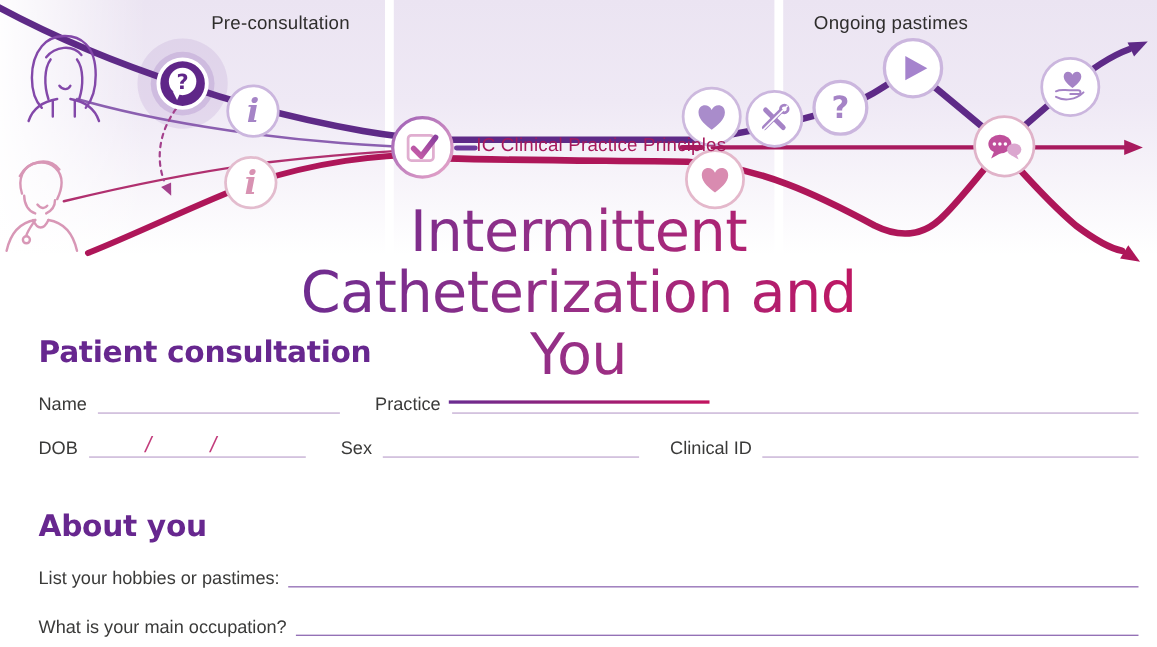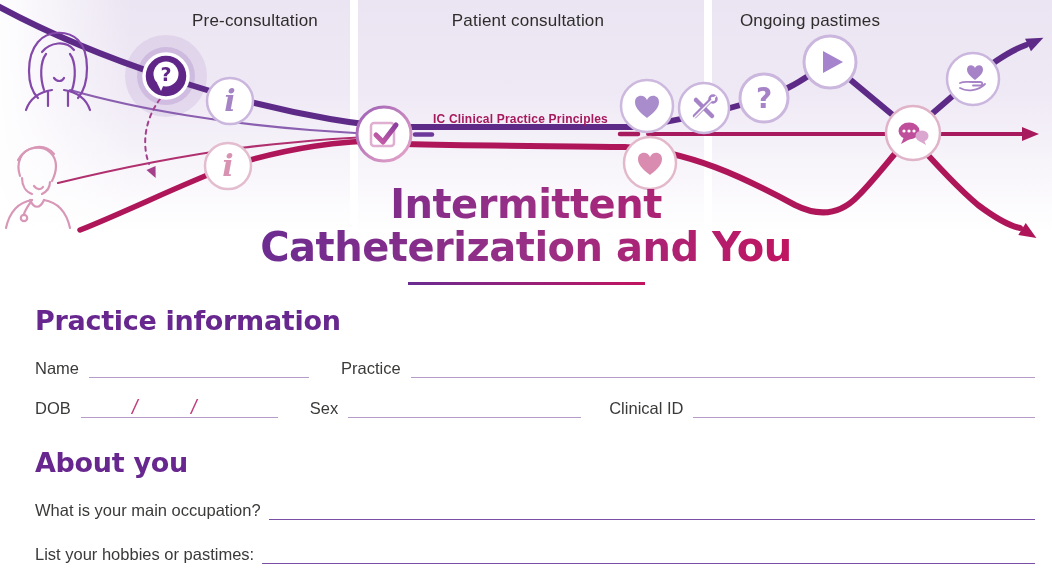--- a/index.html
+++ b/index.html
@@ -10,45 +10,45 @@
   .header{position:absolute;top:0;left:0;width:1052px;height:300px;}
   .panel{position:absolute;top:0;height:232px;
          background:linear-gradient(180deg,#ebe4f2 0%,#efe9f5 40%,rgba(255,255,255,0) 100%);}
   .panel-1{left:0;width:350px;
          background:linear-gradient(90deg,rgba(255,255,255,.95) 0%,rgba(255,255,255,0) 38%),
                     linear-gradient(180deg,#ebe4f2 0%,#efe9f5 40%,rgba(255,255,255,0) 100%);}
   .panel-2{left:358px;width:346px;}
   .panel-3{left:712px;width:340px;}
   .phase-label{position:absolute;top:11px;transform:translateX(-50%);
         font-size:17px;color:#2e2d2c;letter-spacing:.2px;white-space:nowrap;}
-  .band-label{position:absolute;left:433px;top:112px;font-size:12px;font-weight:bold;
+  .band-label{position:absolute;left:433px;top:122px;font-size:17px;font-weight:normal;
         color:#a6195c;letter-spacing:.2px;white-space:nowrap;}
   svg.journey{position:absolute;top:0;left:0;}
 
   
   .title-wrap{position:absolute;left:226px;top:183px;width:600px;text-align:center;}
-  .main-title{font-family:"DejaVu Sans",sans-serif;font-weight:700;font-size:40px;line-height:1.08;
+  .main-title{font-family:"DejaVu Sans",sans-serif;font-weight:400;font-size:52px;line-height:1.08;
         letter-spacing:-.5px;color:#9c2b7a;
         background:linear-gradient(90deg,#6a2c91 4%,#9a2f85 52%,#c2145f 96%);
         -webkit-background-clip:text;background-clip:text;-webkit-text-fill-color:transparent;}
   .title-underline{width:237px;height:2.5px;margin:13px auto 0;
         background:linear-gradient(90deg,#6a2c91,#c2145f);}
 
   
   .form{position:absolute;top:305px;left:35px;right:17px;}
   .section-heading{font-family:"DejaVu Sans",sans-serif;font-weight:800;font-size:27px;
         color:#67278f;margin:0;letter-spacing:-.3px;}
-  .row{display:flex;align-items:center;font-size:16.5px;color:#3a3a39;}
+  .row{display:flex;align-items:flex-start;font-size:16.5px;color:#3a3a39;}
   .row .lbl{white-space:nowrap;padding-bottom:2px;}
   .line{border-bottom:1.6px solid #b79bc9;height:16px;margin-left:10px;}
   .line--dark{border-bottom:1.8px solid #7b4fa5;margin-left:8px;}
   .grow{flex:1;}
   .row-1{margin-top:23px;}
   .row-2{margin-top:19px;}
-  .about-heading{margin-top:27px;}
+  .about-heading{margin-top:43px;}
   .q-row{margin-top:23px;}
   .dob-line{position:relative;width:197px;}
   .dob-slash{position:absolute;bottom:-2px;font-size:20px;font-style:italic;color:#c23b7b;}
   .slash-1{left:26%;}
   .slash-2{left:56%;}
   .ml32{margin-left:32px;}
   .ml28{margin-left:28px;}
 </style>
 </head>
 <body>
@@ -187,34 +187,33 @@
 
     <g transform="translate(973,79)">
       <circle r="26" fill="#fff" stroke="#cbb6de" stroke-width="2.5"></circle>
       <path transform="translate(2,-7) scale(1.0)" fill="#a583c6" d="M0 -4 C -1.5 -8 -8 -8 -8 -2.5 C -8 2 -3 5.5 0 8 C 3 5.5 8 2 8 -2.5 C 8 -8 1.5 -8 0 -4 Z"></path>
       <path d="M -13,4 C -9,2 -6,3 -1,3 L 7,3 C 10,3 10,6.5 7,6.5 L 0,6.5" fill="none" stroke="#a583c6" stroke-width="1.8" stroke-linecap="round"></path>
       <path d="M -13,9 C -6,13 5,12 12,5" fill="none" stroke="#a583c6" stroke-width="1.8" stroke-linecap="round"></path>
     </g>
   </svg>
 
   <span class="phase-label" style="left:255px">Pre-consultation</span>
-  <span class="phase-label" style="left:528px">Patient consultation</span>
   <span class="phase-label" style="left:810px">Ongoing pastimes</span>
 
   <span class="band-label">IC Clinical Practice Principles</span>
 </div>
 
 <div class="title-wrap">
   <div class="main-title"><span>Intermittent</span><br><span>Catheterization and You</span></div>
   <div class="title-underline"></div>
 </div>
 
 <div class="form">
 
-  <h2 class="section-heading">Practice information</h2>
+  <h2 class="section-heading">Patient consultation</h2>
 
   <div class="row row-1">
     <span class="lbl">Name</span>
     <div class="line" style="width:220px"></div>
     <span class="lbl ml32">Practice</span>
     <div class="line grow"></div>
   </div>
 
   <div class="row row-2">
     <span class="lbl">DOB</span>
@@ -224,22 +223,22 @@
     </div>
     <span class="lbl ml32">Sex</span>
     <div class="line" style="width:233px"></div>
     <span class="lbl ml28">Clinical ID</span>
     <div class="line grow"></div>
   </div>
 
   <h2 class="section-heading about-heading">About you</h2>
 
   <div class="row q-row">
+    <span class="lbl">List your hobbies or pastimes:</span>
+    <div class="line line--dark grow"></div>
+  </div>
+
+  <div class="row q-row">
     <span class="lbl">What is your main occupation?</span>
     <div class="line line--dark grow"></div>
   </div>
 
-  <div class="row q-row">
-    <span class="lbl">List your hobbies or pastimes:</span>
-    <div class="line line--dark grow"></div>
-  </div>
-
 </div>
 
 </body></html>

